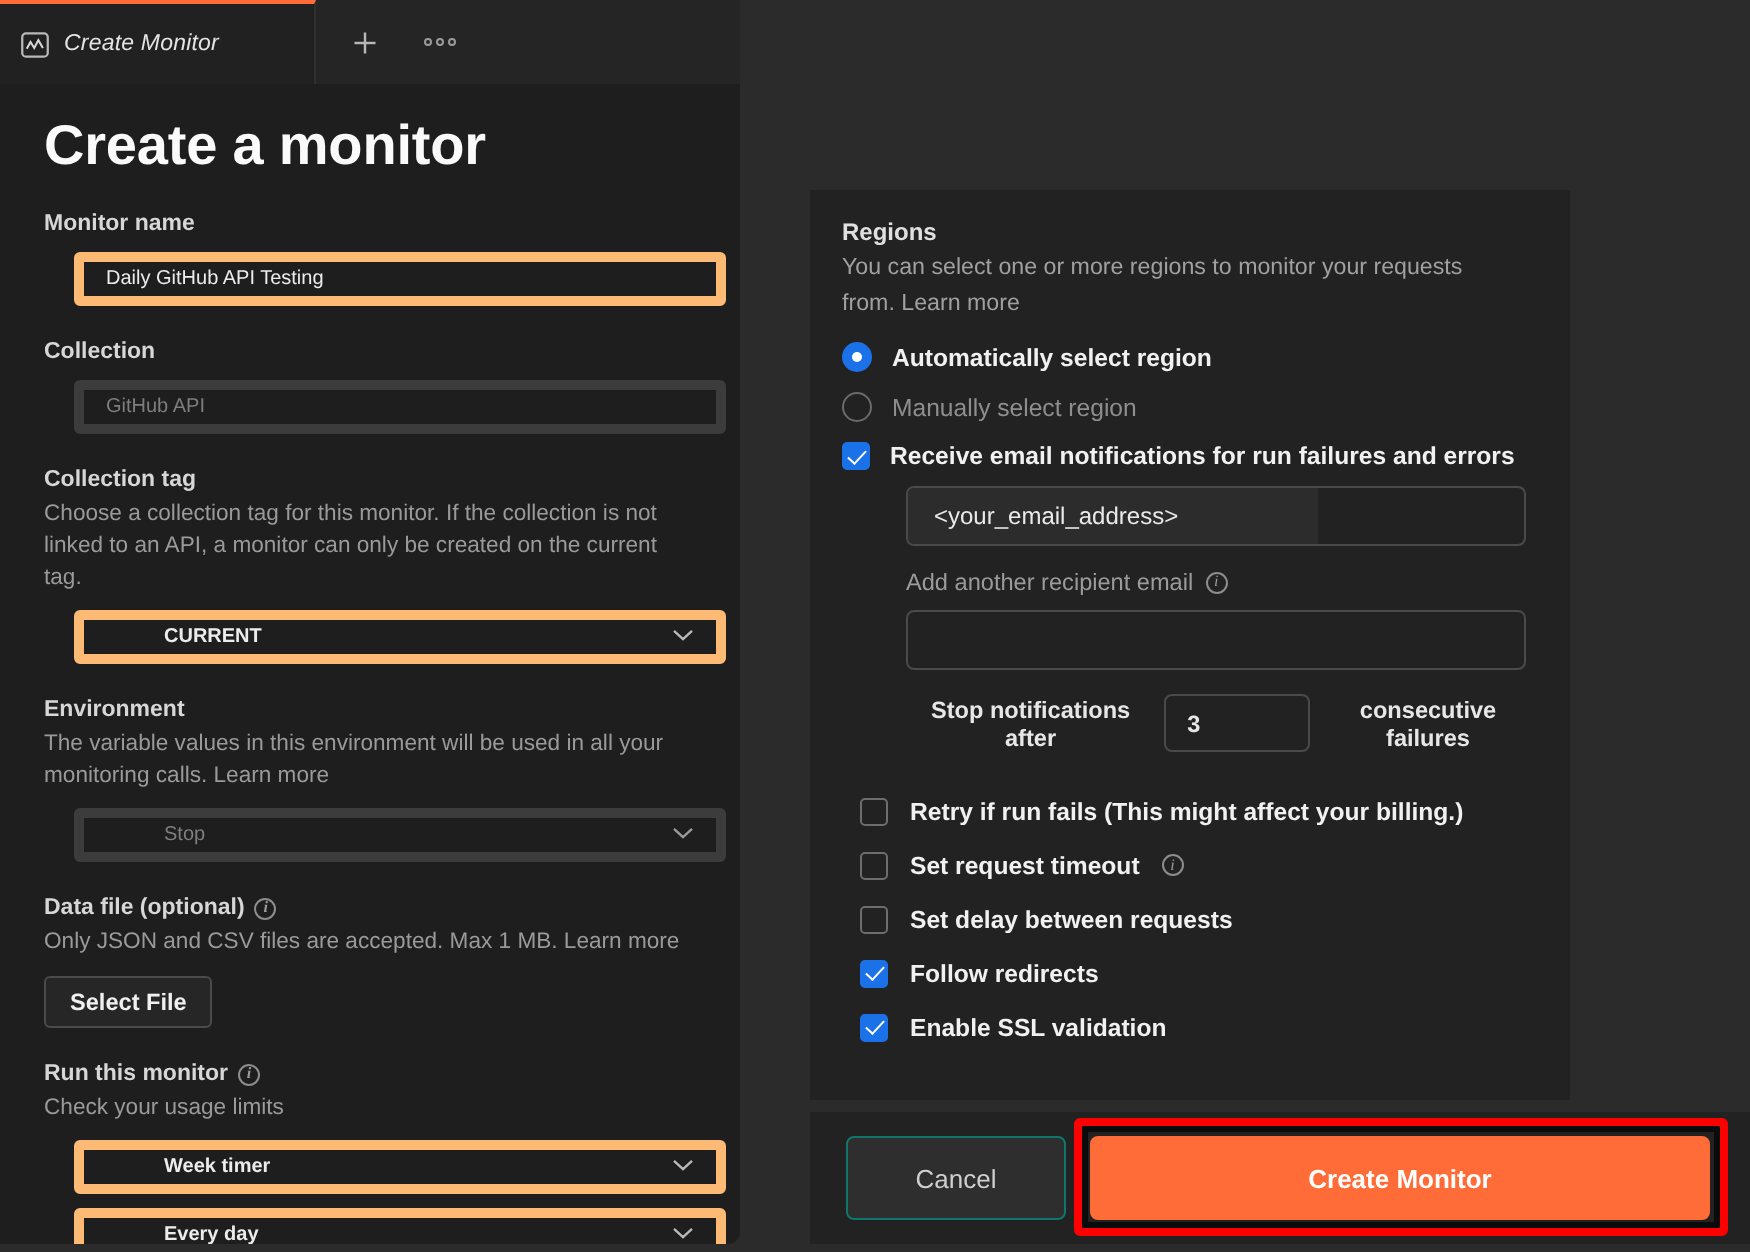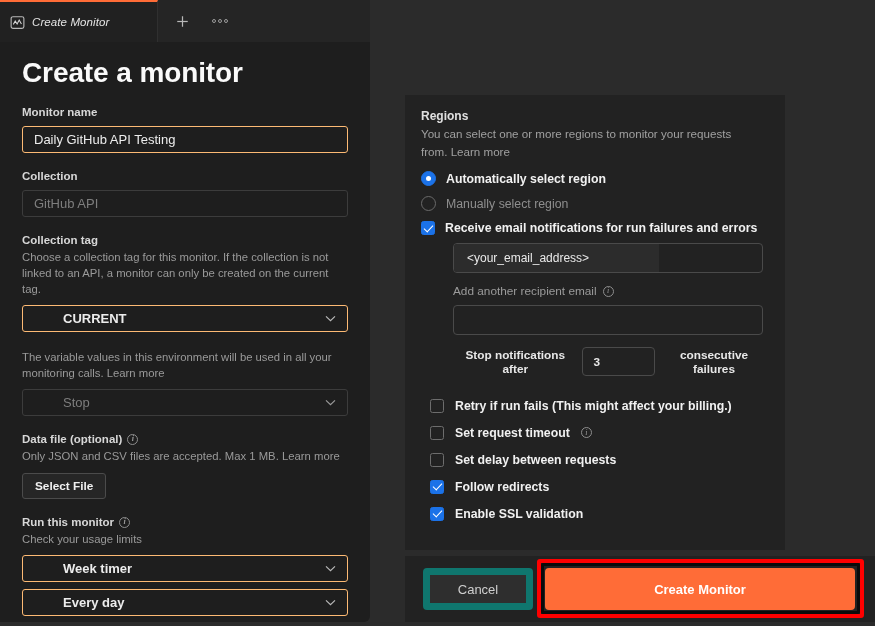--- a/index.html
+++ b/index.html
@@ -37,23 +37,23 @@
     overflow: hidden;
   }
   .page-title { font-size: 28px; font-weight: bold; color: #fafafa; margin-top: 15px; letter-spacing: -.1px; }
 
   .field { margin-top: 17px; }
   .flabel { font-size: 11.5px; font-weight: bold; color: #d7d7d7; display: flex; align-items: center; gap: 5px; }
   .fhelp { font-size: 11.3px; color: #9a9a9a; line-height: 16px; margin-top: 3px; }
 
   .input, .select {
     margin-top: 8px; height: 27px; width: 100%;
-    background: #1e1e1e; border: 1px solid #fdba74; border-radius: 3px;
+    background: #1e1e1e; border: 5px solid #fdba74; border-radius: 3px;
     display: flex; align-items: center; padding: 0 11px;
-    font-size: 13px; color: #ececec;
+    font-size: 10px; color: #ececec; margin-left: 15px;
   }
   .input.placeholder, .select.placeholder { color: #7e7e7e; border-color: #3c3c3c; }
   .select { justify-content: space-between; font-weight: bold; padding-left: 40px; }
   .select .val { font-weight: bold; }
   .select.placeholder .val { font-weight: normal; }
   .chev { color: #b9b9b9; font-size: 10px; line-height: 1; }
 
   .btn-select-file {
     margin-top: 9px; display: inline-flex; align-items: center; height: 26px;
     padding: 0 12px; background: #262626; border: 1px solid #4b4b4b; border-radius: 3px;
@@ -113,21 +113,21 @@
 
   .cblist { margin-top: 16px; margin-left: 9px; }
   .cbrow { display: flex; align-items: center; gap: 11px; height: 27px; }
   .cbrow .cblabel { font-size: 12.3px; color: #f1f1f1; font-weight: bold; }
 
   
   .footer-wrap { position: absolute; left: 405px; top: 556px; width: 470px; height: 70px; background: #222222; }
   .footer-inner { position: absolute; left: 0; top: 0; width: 470px; height: 66px;
     display: flex; align-items: center; padding-left: 18px; gap: 12px; }
   .btn-cancel {
-    width: 110px; height: 42px; background: #2e2e2e; border: 7px solid #0f766e; border-radius: 4px;
+    width: 110px; height: 42px; background: #2e2e2e; border: 1px solid #0f766e; border-radius: 4px;
     display: flex; align-items: center; justify-content: center;
     font-size: 13px; color: #cfcfcf;
   }
   .btn-create {
     width: 310px; height: 42px; background: #ff6c37; border-radius: 4px;
     display: flex; align-items: center; justify-content: center;
     font-size: 13px; font-weight: bold; color: #ffffff;
   }
   .hl-box {
     position: absolute; left: 537px; top: 559px; width: 327px; height: 59px;
@@ -193,20 +193,21 @@
         <span class="val">CURRENT</span>
         <span class="chev">
           <svg width="11" height="7" viewBox="0 0 11 7">
               <polyline points="1,1.4 5.5,5.6 10,1.4" fill="none" stroke="#b9b9b9" stroke-width="1.2"></polyline>
             </svg>
         </span>
       </div>
     </div>
 
     <div class="field">
+      <div class="flabel">Environment</div>
       <div class="fhelp">The variable values in this environment will be used in all your monitoring calls. Learn more</div>
       <div class="select placeholder">
         <span class="val">Stop</span>
         <span class="chev">
           <svg width="11" height="7" viewBox="0 0 11 7">
               <polyline points="1,1.4 5.5,5.6 10,1.4" fill="none" stroke="#9a9a9a" stroke-width="1.2"></polyline>
             </svg>
         </span>
       </div>
     </div>

